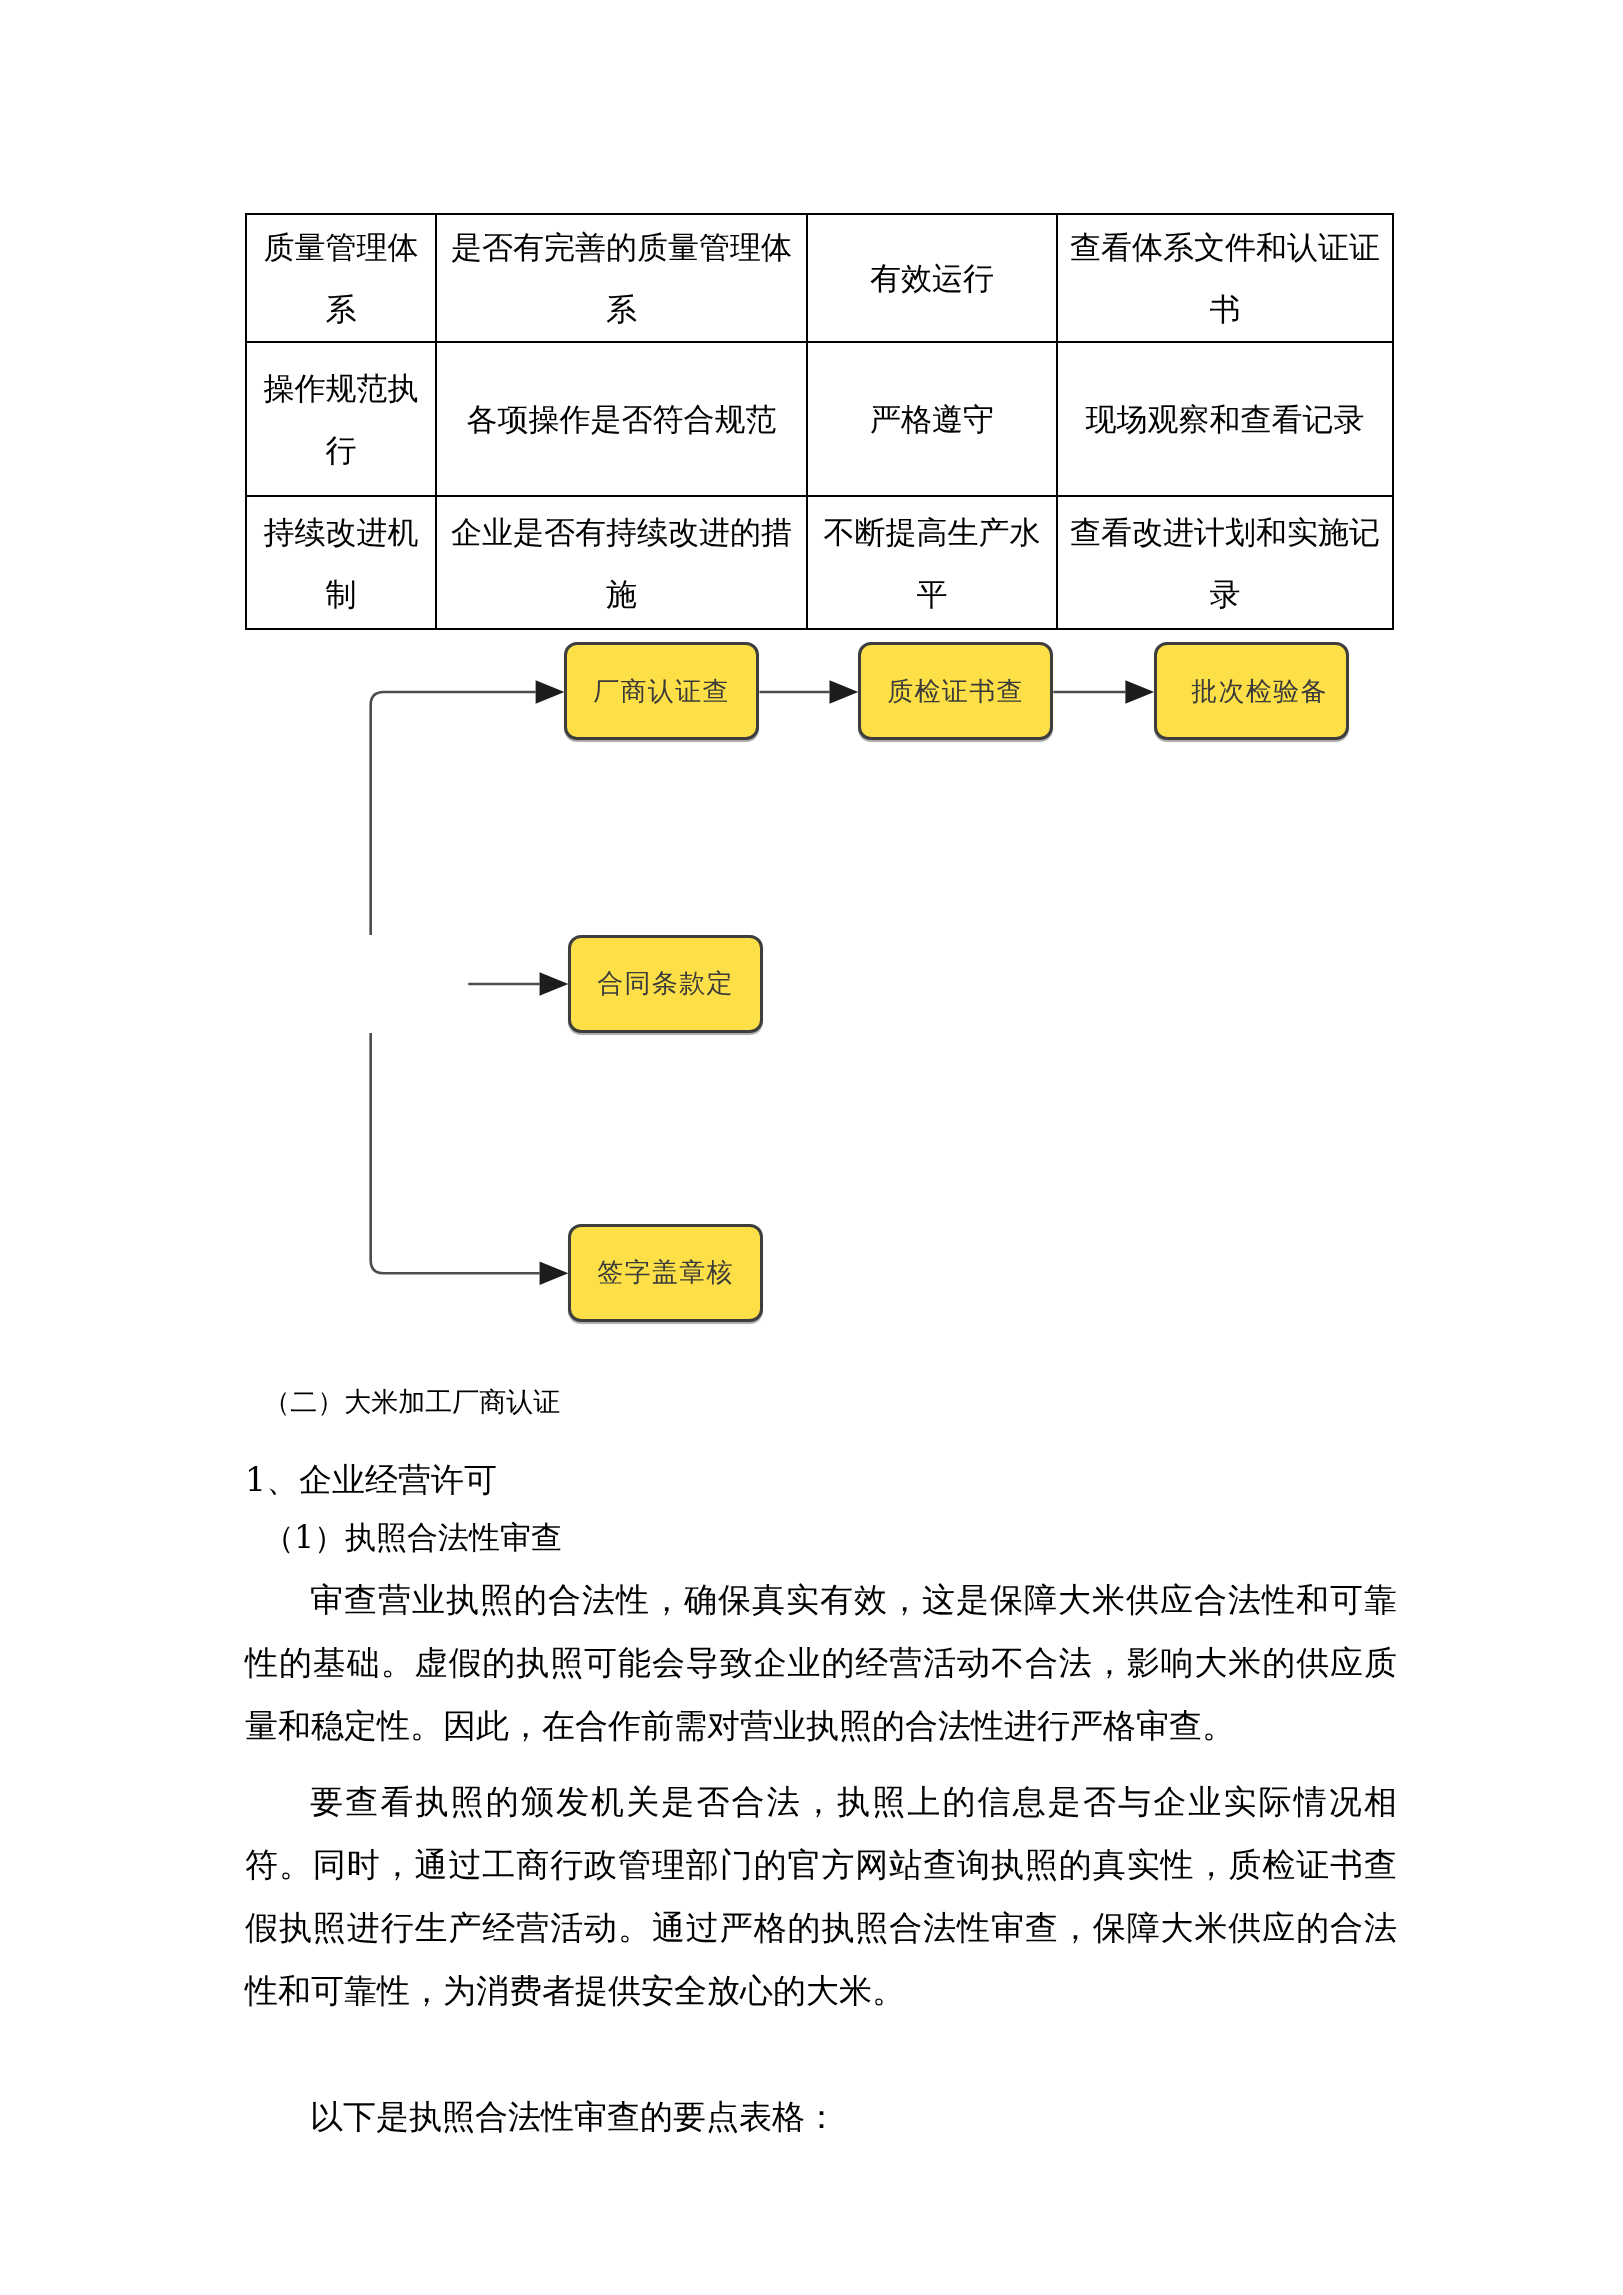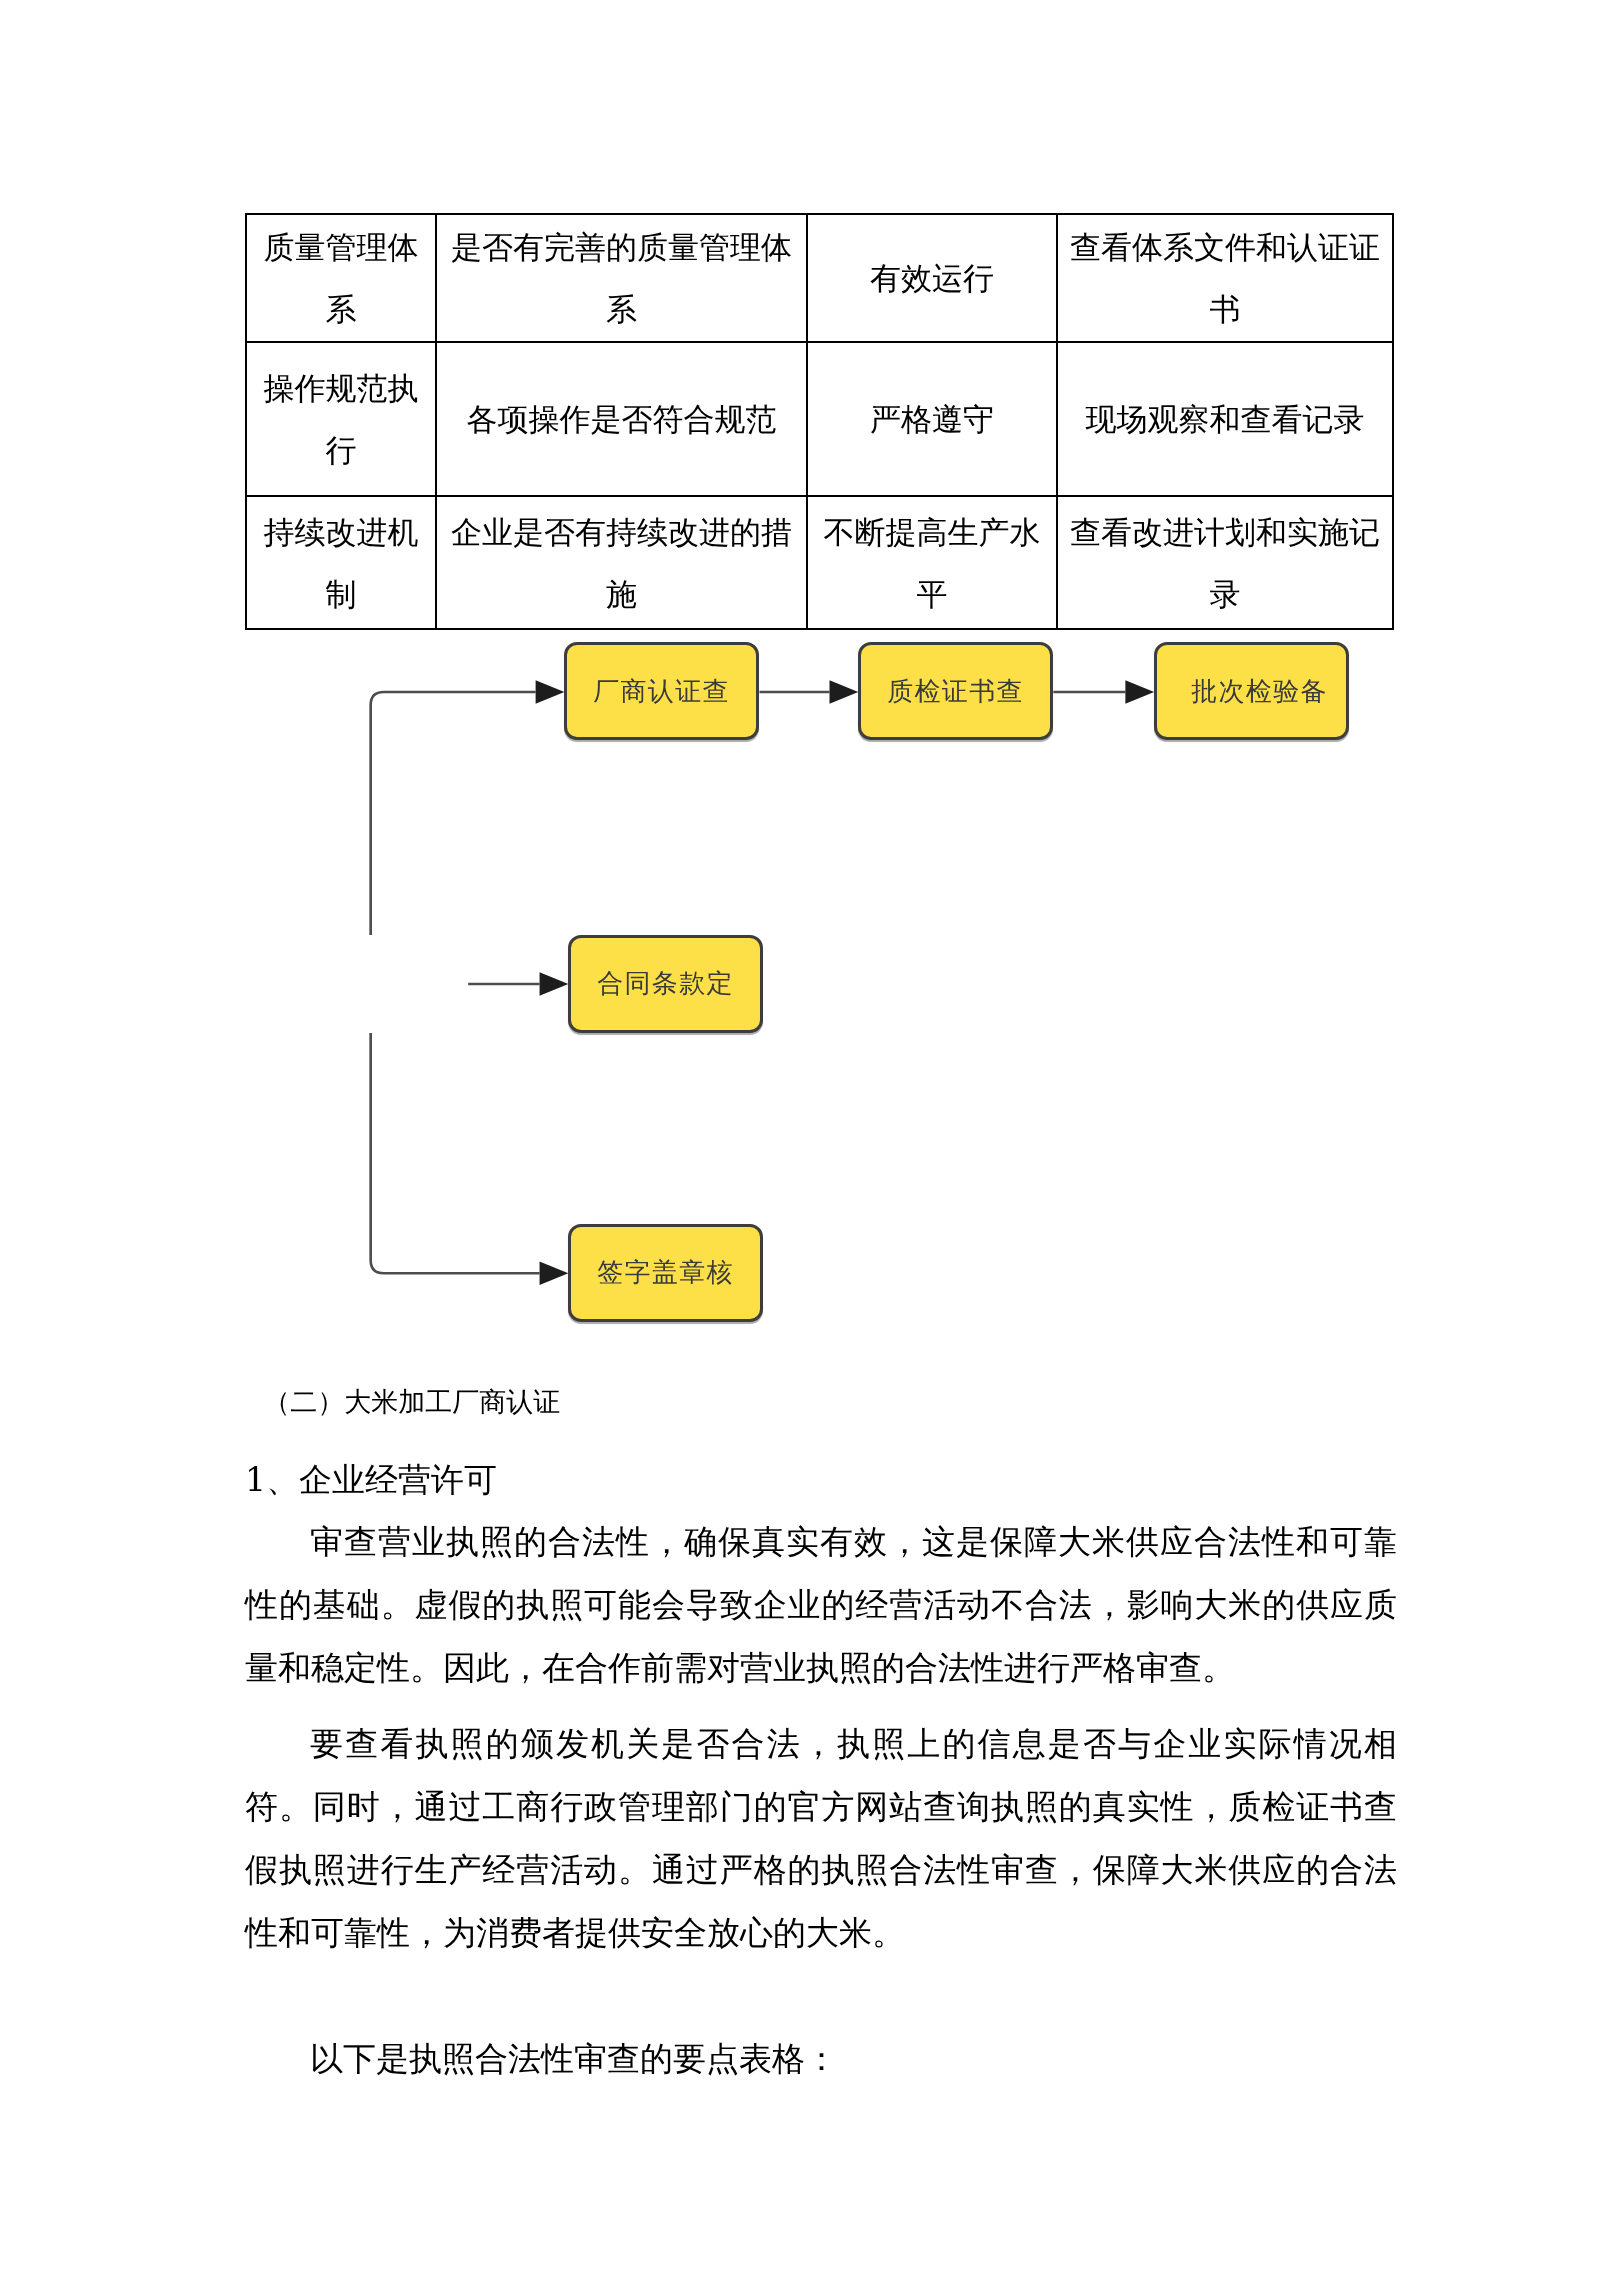--- a/index.html
+++ b/index.html
@@ -112,20 +112,21 @@
       </svg>
       <div class="node node-a">厂商认证查</div>
       <div class="node node-b">质检证书查</div>
       <div class="node node-c">批次检验备</div>
       <div class="node node-e">合同条款定</div>
       <div class="node node-f">签字盖章核</div>
     </div>
 
     <div class="h-section">（二）大米加工厂商认证</div>
     <div class="h-sub1">1、企业经营许可</div>
+    <div class="h-sub2">（1）执照合法性审查</div>
 
     <div class="para">
       <div class="line fill first">审查营业执照的合法性，确保真实有效，这是保障大米供应合法性和可靠</div>
       <div class="line fill">性的基础。虚假的执照可能会导致企业的经营活动不合法，影响大米的供应质</div>
       <div class="line">量和稳定性。因此，在合作前需对营业执照的合法性进行严格审查。</div>
     </div>
 
     <div class="para para2">
       <div class="line fill first">要查看执照的颁发机关是否合法，执照上的信息是否与企业实际情况相</div>
       <div class="line fill">符。同时，通过工商行政管理部门的官方网站查询执照的真实性，质检证书查</div>

